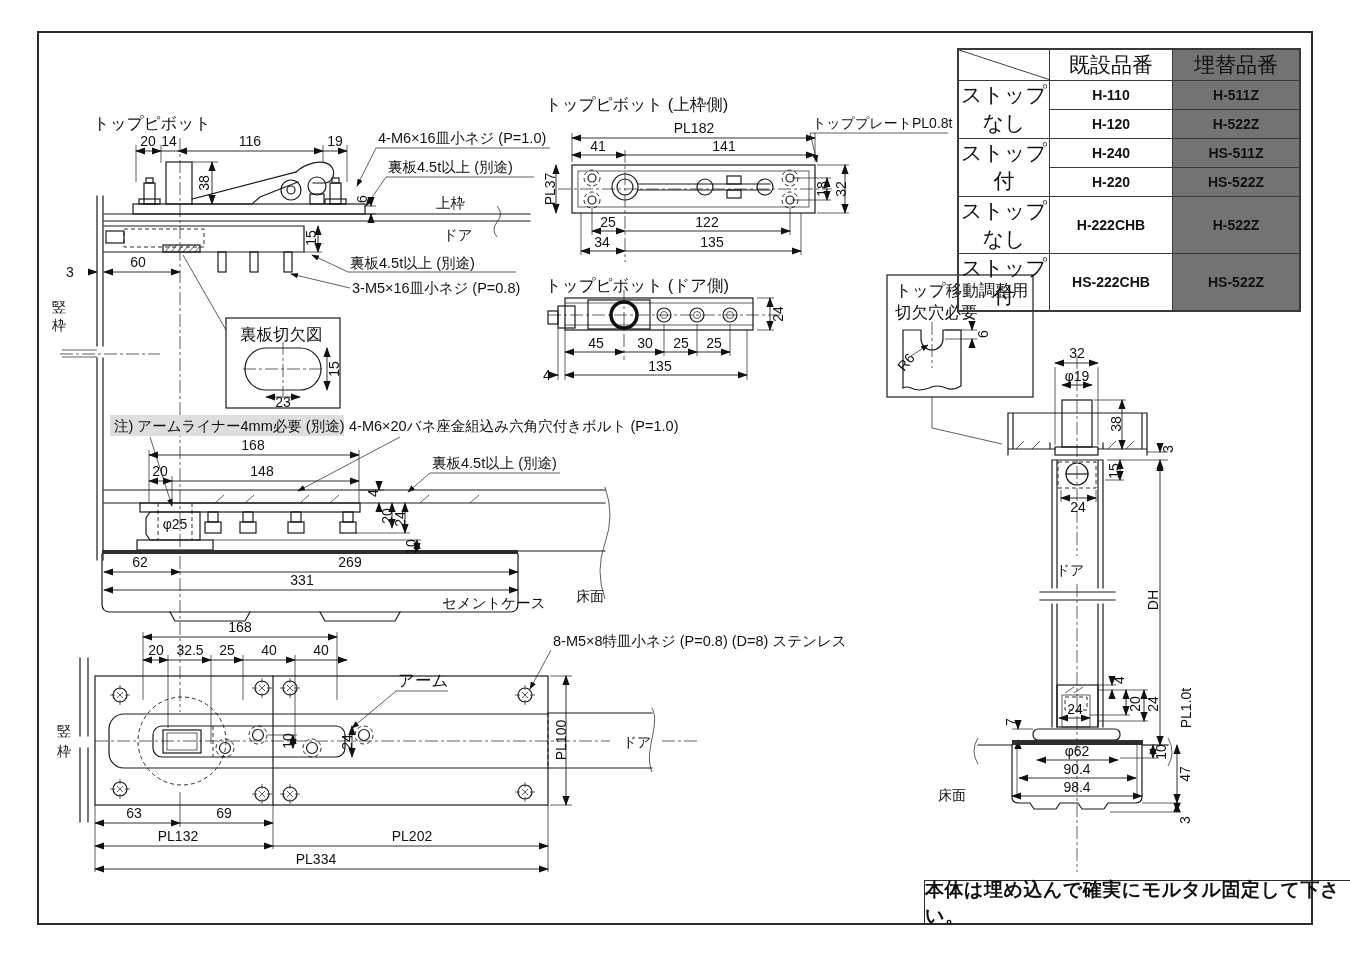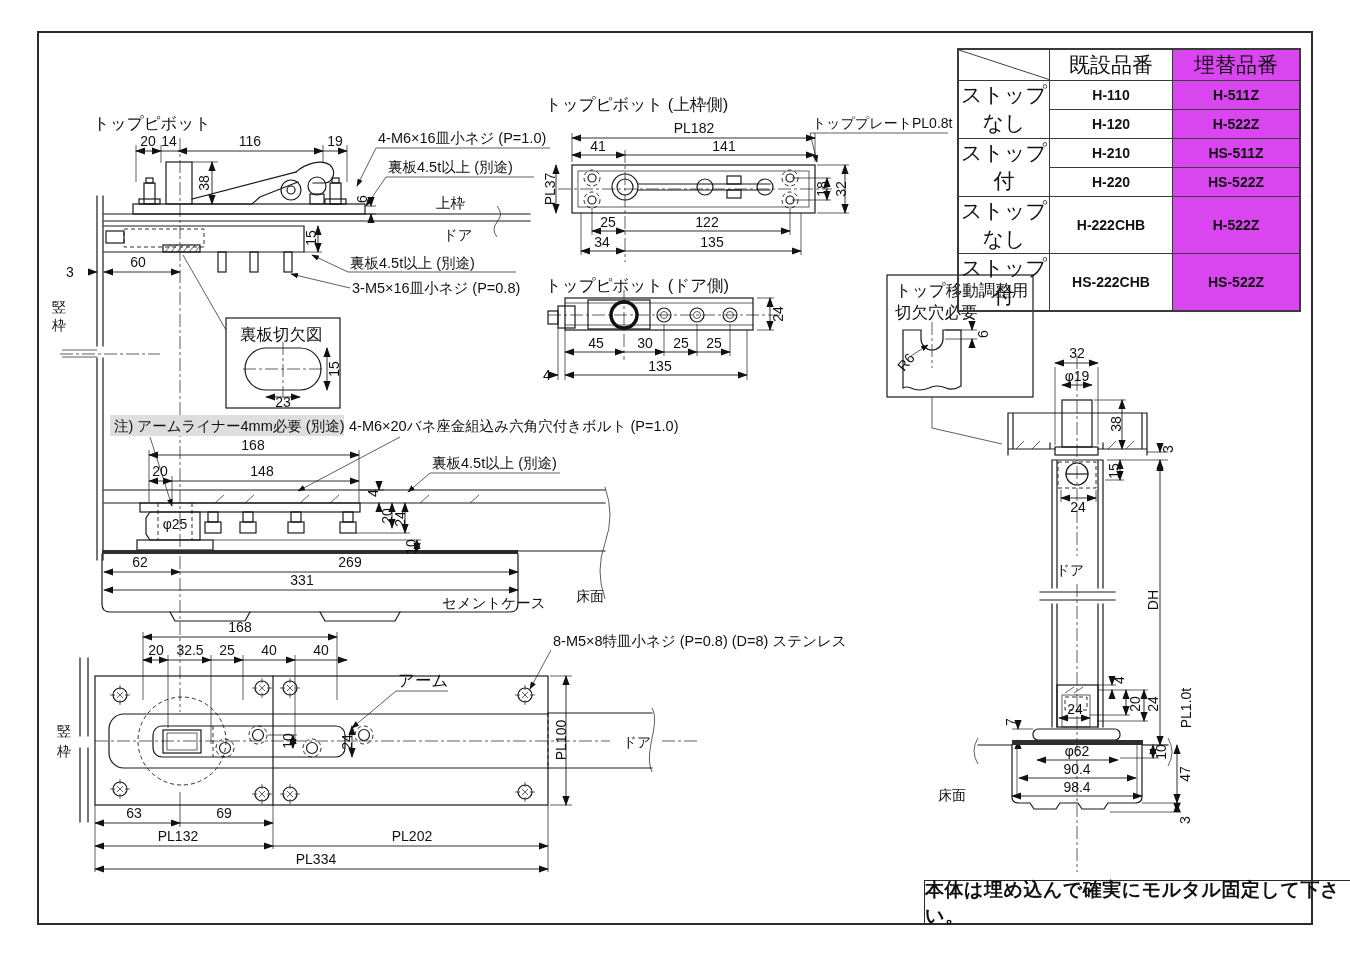--- a/index.html
+++ b/index.html
@@ -18,21 +18,21 @@
   .cl{fill:none;stroke:#1a1a1a;stroke-width:0.7;stroke-dasharray:13 3 3 3;}
   .da{fill:none;stroke:#1a1a1a;stroke-width:0.9;stroke-dasharray:4 3;}
   .gy{fill:#dedede;stroke:none;}
   .dk{fill:#2e2e2e;stroke:none;}
   
   .tbl{position:absolute;left:957px;top:48px;width:338px;height:203px;}
   .tbl table{border-collapse:collapse;width:100%;height:100%;table-layout:fixed;}
   .tbl td,.tbl th{border:1px solid #3a3a3a;text-align:center;vertical-align:middle;
       font-size:21px;font-weight:normal;padding:0;}
   .tbl table{border:2px solid #3a3a3a;}
-  .tbl .new{background:#d946ef;}
+  .tbl .new{background:#737373;}
   .tbl .num{font-weight:bold;font-size:14px;}
   .tbl .corner{position:relative;}
   .tbl .corner svg{position:absolute;left:0;top:0;width:100%;height:100%;}
   
   .note{position:absolute;left:924px;top:880px;width:435px;height:43px;
         border-top:1.5px solid #2b2b2b;border-left:1.5px solid #2b2b2b;
         display:flex;align-items:center;justify-content:center;
         font-size:19px;font-weight:bold;letter-spacing:0.5px;}
 </style>
 </head>
@@ -603,21 +603,21 @@
         <td rowspan="2">ストップなし</td>
         <td class="num">H-110</td>
         <td class="num new">H-511Z</td>
       </tr>
       <tr style="height:29px;margin-left:32px;">
         <td class="num">H-120</td>
         <td class="num new">H-522Z</td>
       </tr>
       <tr style="height:29px;">
         <td rowspan="2">ストップ付</td>
-        <td class="num">H-210</td>
+        <td class="num">H-240</td>
         <td class="num new">HS-511Z</td>
       </tr>
       <tr style="height:29px;">
         <td class="num">H-220</td>
         <td class="num new">HS-522Z</td>
       </tr>
       <tr style="height:29px;">
         <td>ストップなし</td>
         <td class="num">H-222CHB</td>
         <td class="num new">H-522Z</td>

